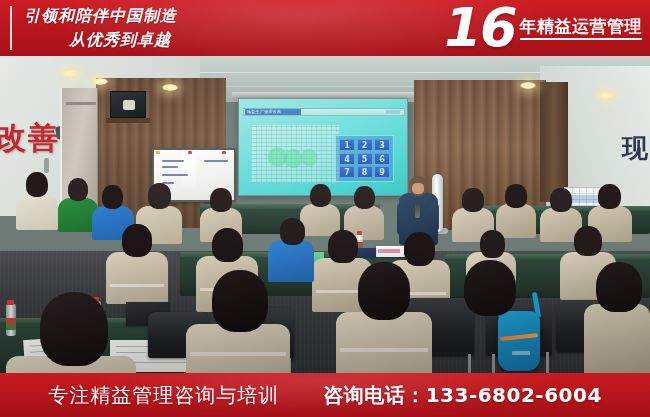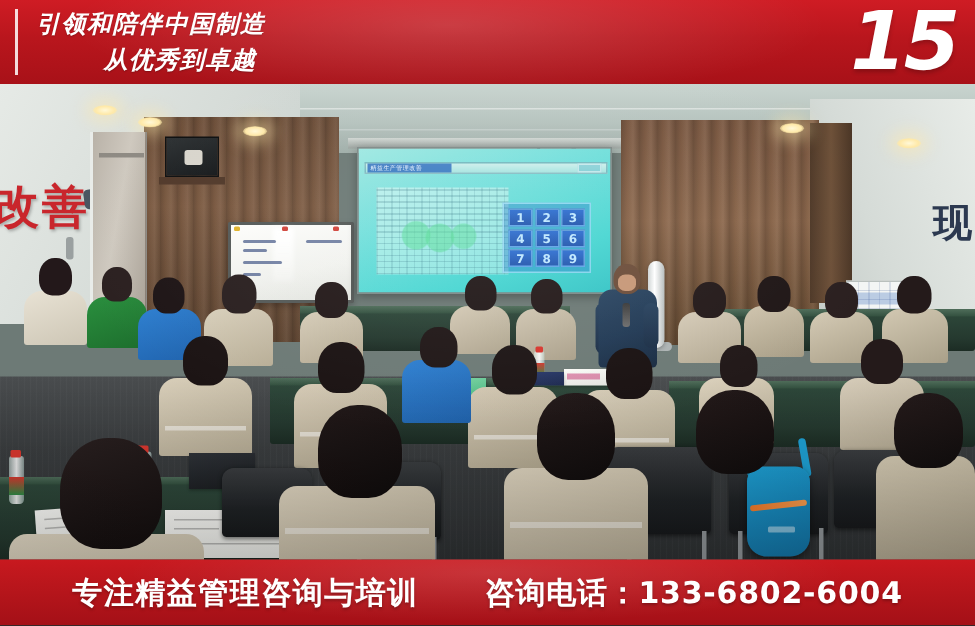--- a/index.html
+++ b/index.html
@@ -344,21 +344,21 @@
     display:flex; align-items:center; justify-content:center; gap:44px;
   }
   .footer-sheen{
     position:absolute; inset:0;
     background:radial-gradient(ellipse 320px 44px at 50% 20%, rgba(255,255,255,.12), rgba(255,255,255,0) 75%);
     pointer-events:none;
   }
   .ft-text {
     position:relative;
     color:#fff; font-family:"DejaVu Sans","Liberation Sans",sans-serif;
-    font-weight:bold; font-size:20px; letter-spacing:1px;
+    font-weight:normal; font-size:20px; letter-spacing:1px;
     text-shadow:0 1px 2px rgba(0,0,0,.25); white-space:nowrap;
   }
   .ft-phone {
     position:relative;
     color:#fff; font-family:"DejaVu Sans","Liberation Sans",sans-serif;
     font-weight:bold; font-size:20px; letter-spacing:0.5px;
     text-shadow:0 1px 2px rgba(0,0,0,.25); white-space:nowrap;
   }
 </style>
 </head>
@@ -371,22 +371,23 @@
 
 
     <div class="hdr-divider"></div>
 
     <div class="slogan">
       <div class="slogan-l1">引领和陪伴中国制造</div>
       <div class="slogan-l2">从优秀到卓越</div>
     </div>
 
     <div class="hdr-right">
-      <div class="big-num">15</div>
+      <div class="big-num">16</div>
       <div class="hdr-right-text">
+        <div class="hr-line1">年精益运营管理</div>
         <div class="hr-rule"></div>
       </div>
     </div>
   </div>
 
   <div class="photo">
 
     <div class="ceiling"></div>
     <div class="ceil-seam" style="left:0;top:16px;width:650px;"></div>
     <div class="ceil-seam" style="left:0;top:30px;width:650px;opacity:.5;"></div>

